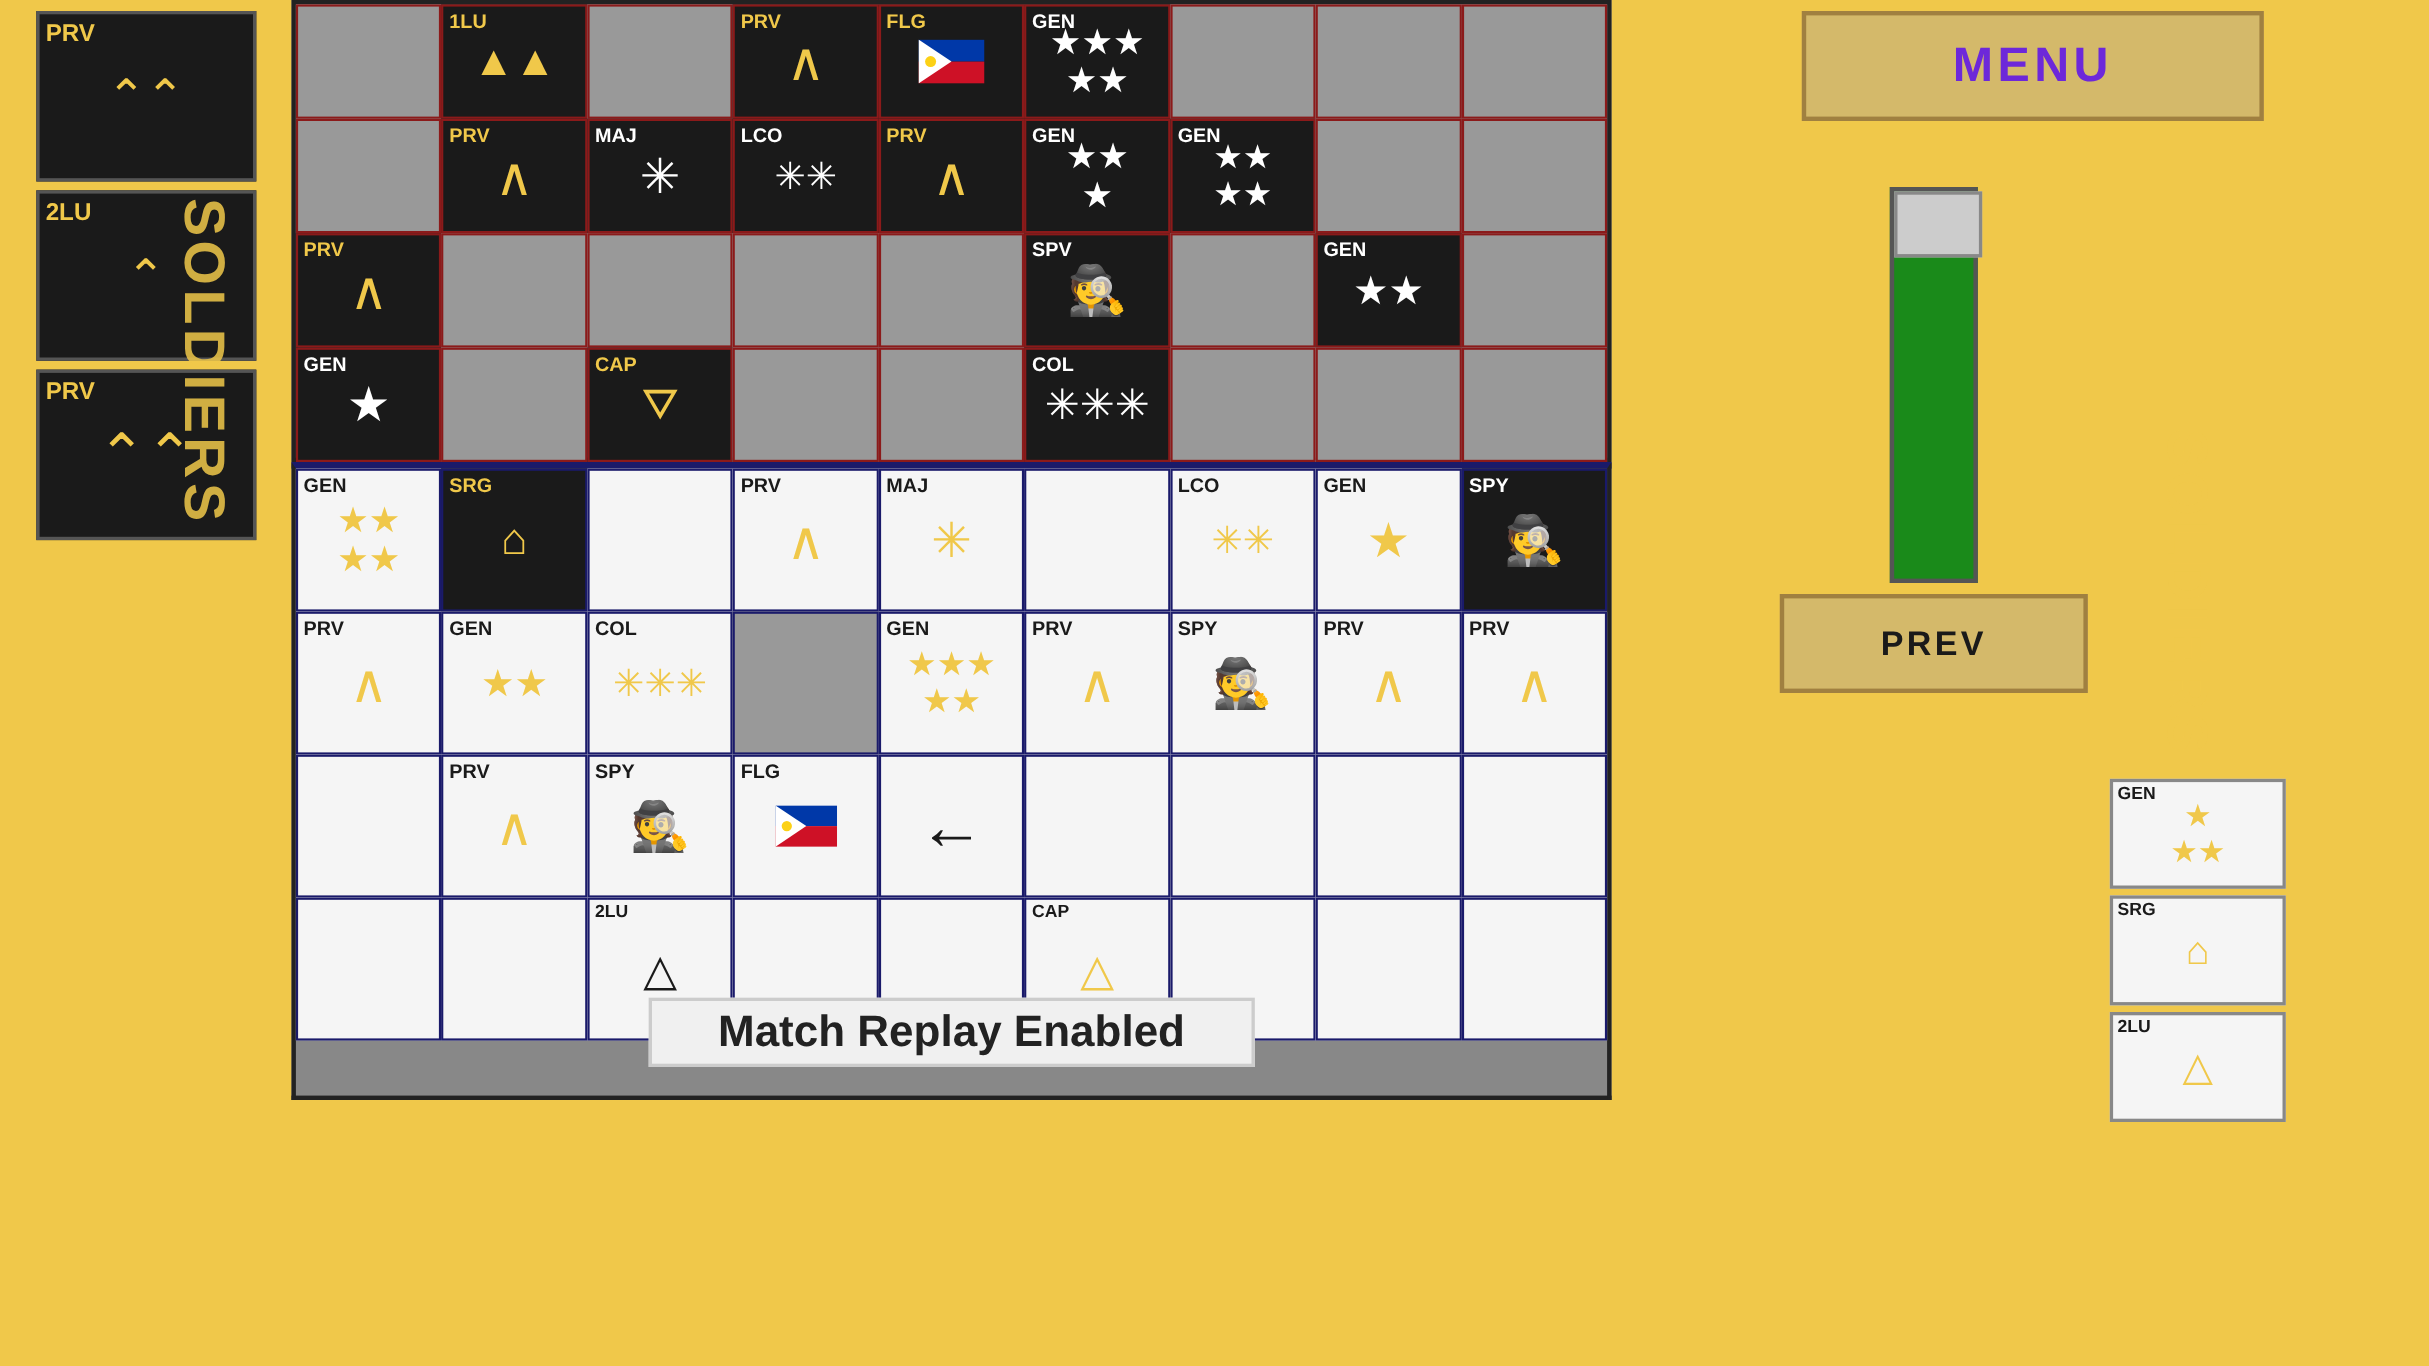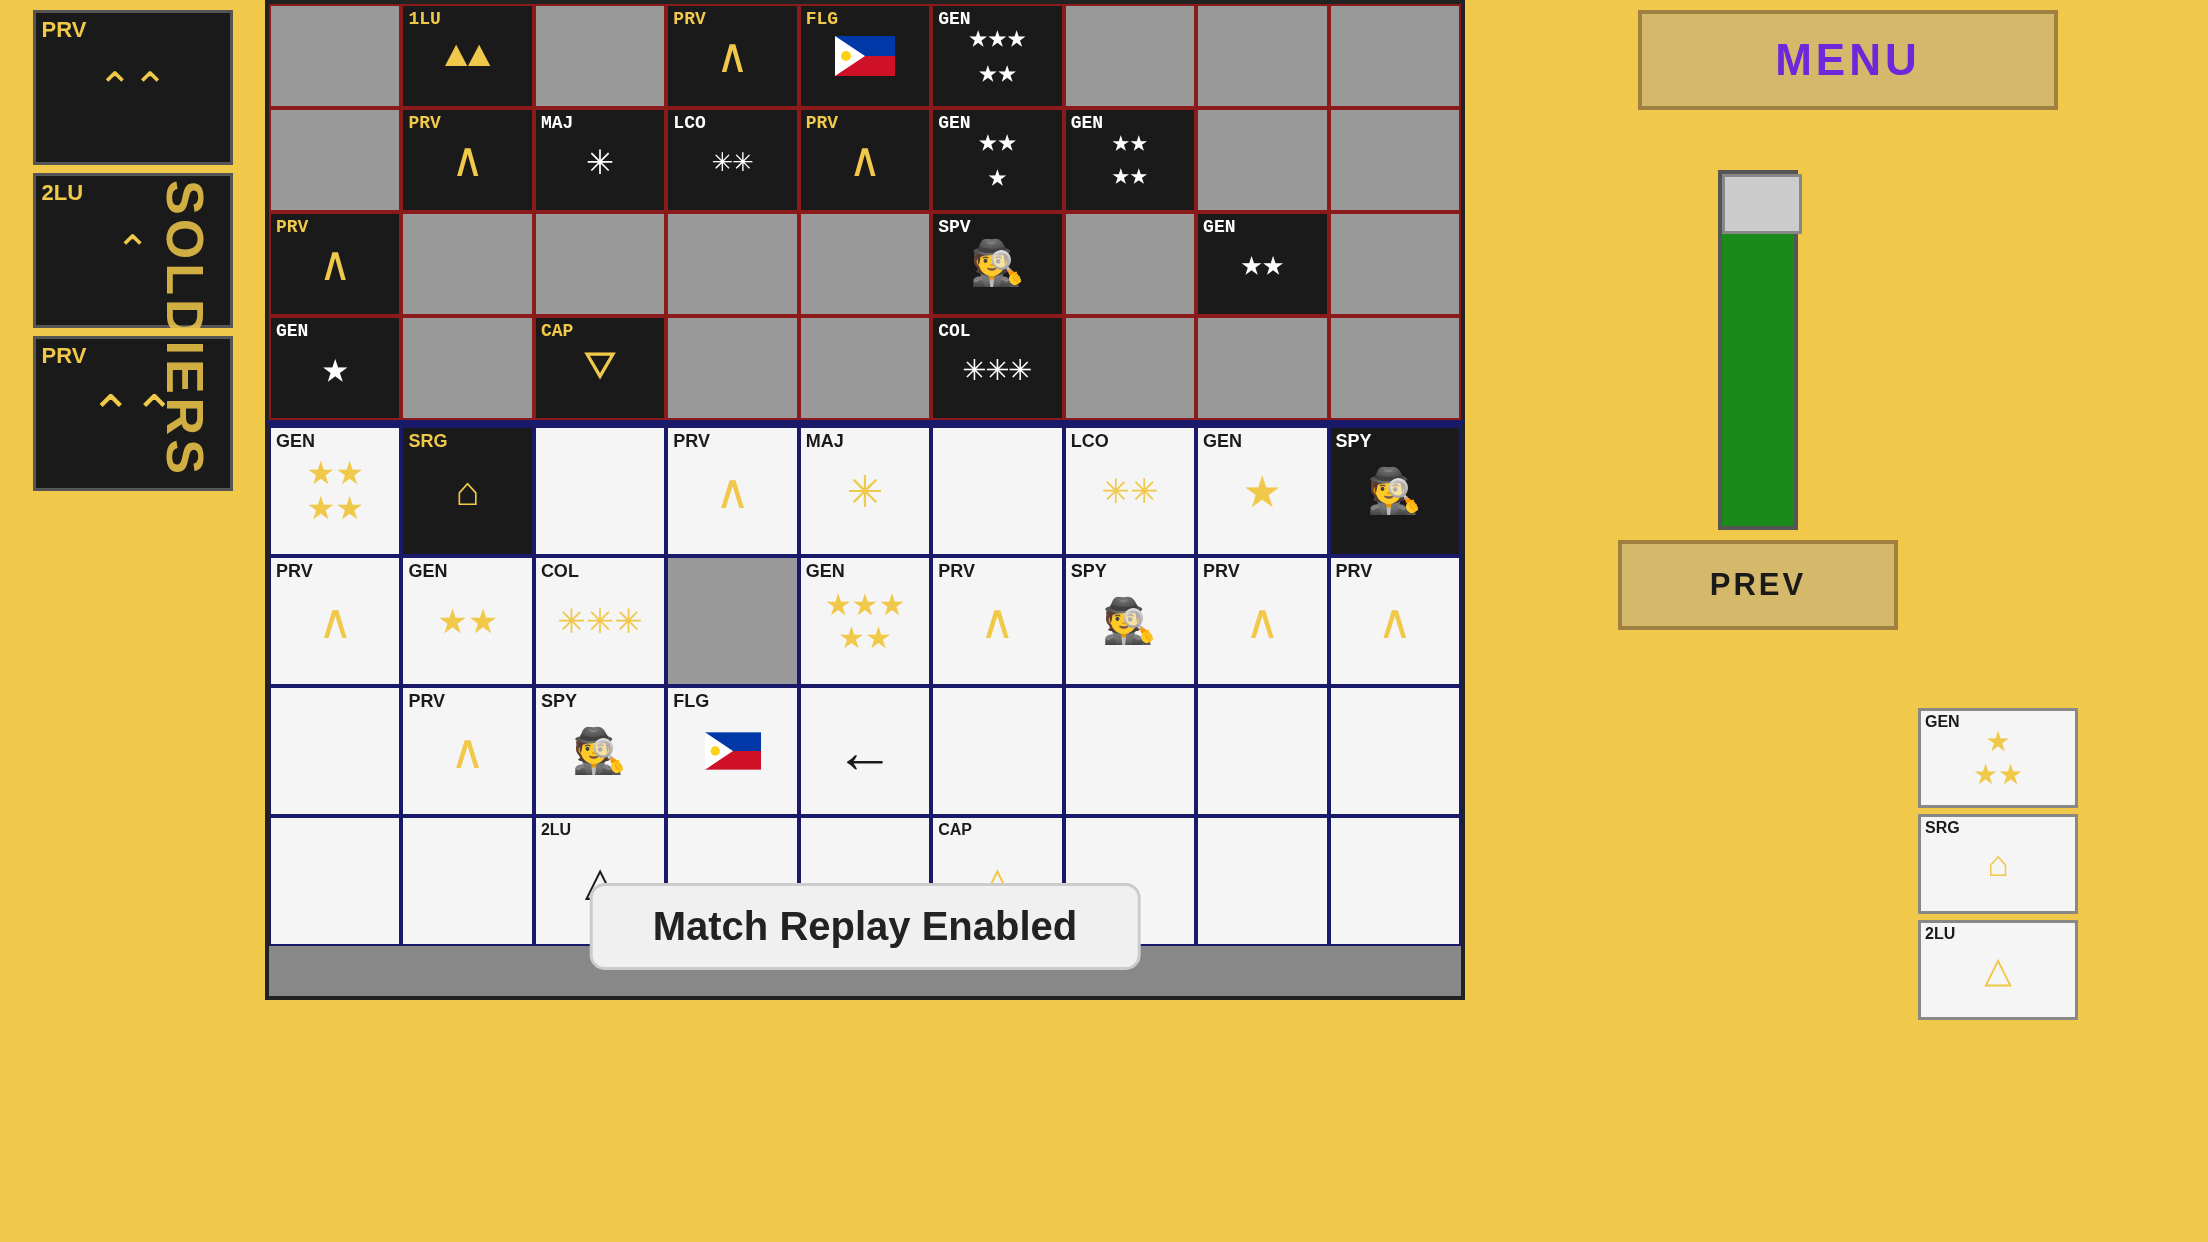--- a/index.html
+++ b/index.html
@@ -76,21 +76,20 @@
       height: 420px;
       background: #888;
       border: 4px solid #222;
     }
     .top-grid {
       display: grid;
       grid-template-columns: repeat(9, 1fr);
       grid-template-rows: repeat(4, 104px);
       width: 100%;
       height: 100%;
-      font-family: Liberation Mono, monospace;
     }
 
     
     .bottom-board {
       position: absolute;
       top: 420px;
       left: 0;
       width: 1200px;
       height: 580px;
       background: #888;
@@ -150,22 +149,22 @@
     .cell-icon.yellow { color: #f0c84a; }
 
     
     .notification-banner {
       position: absolute;
       bottom: 30px;
       left: 50%;
       transform: translateX(-50%);
       background: #f0f0f0;
       border: 3px solid #ccc;
-      border-radius: 15px;
-      padding: 18px 60px;
+      border-radius: 0;
+      padding: 6px 60px;
       font-size: 40px;
       font-weight: bold;
       color: #222;
       white-space: nowrap;
       z-index: 100;
     }
 
     
     .right-panel {
       position: absolute;

